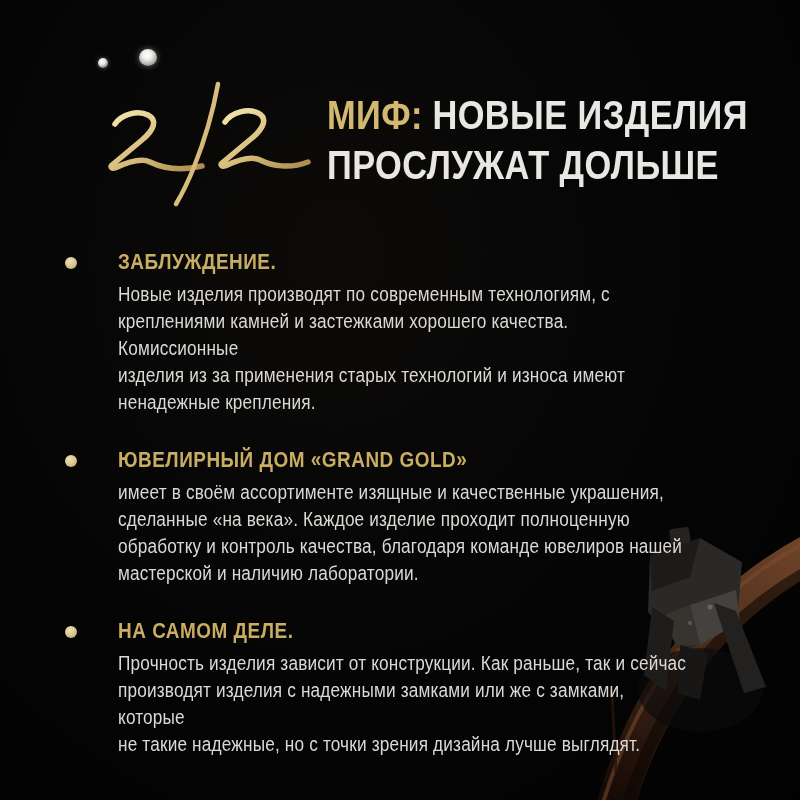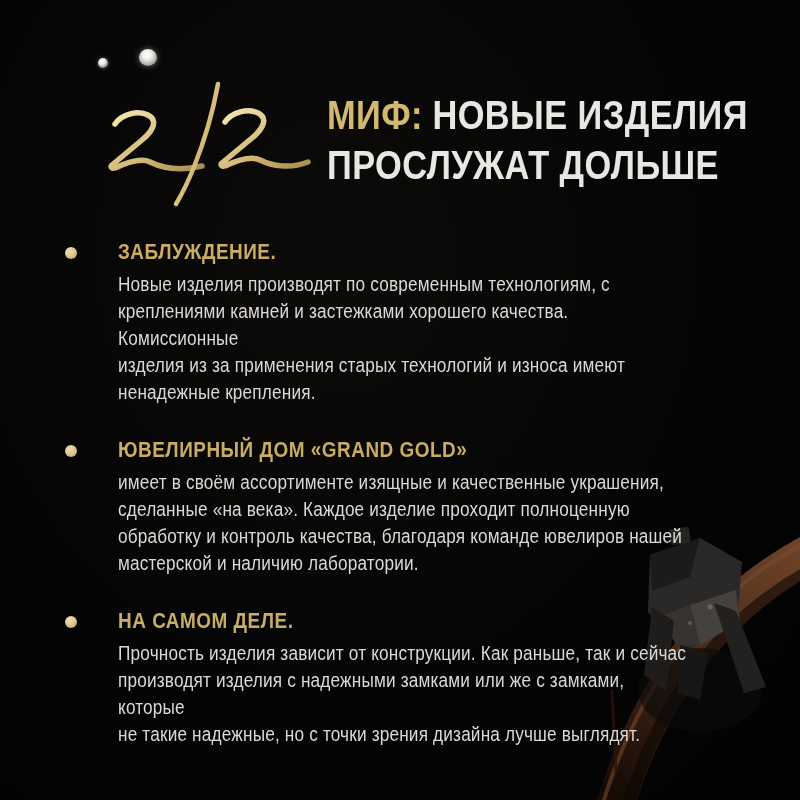--- a/index.html
+++ b/index.html
@@ -29,21 +29,21 @@
   
   .title{
     position:absolute;left:327px;top:90px;width:560px;
     font-size:40px;font-weight:bold;line-height:50px;letter-spacing:.5px;
     transform:scaleX(.86);transform-origin:0 0;
     color:#e9e7e3;white-space:nowrap;
   }
   .title-myth{color:#d3b96f;margin-right:11px;}
 
   
-  .sections{position:absolute;left:65px;top:240px;width:720px;}
+  .sections{position:absolute;left:65px;top:250px;width:720px;}
   .bullet{display:flex;margin-bottom:32px;}
   .dot-col{flex:none;width:53px;padding-top:7px;}
   .dot{
     width:12px;height:12px;border-radius:50%;
     background:radial-gradient(circle at 38% 32%, #eddfb4 0%, #d9c48a 55%, #ab8f58 100%);
   }
   .bullet-text{
     width:710px;transform:scaleX(.86);transform-origin:0 0;
   }
   .bullet-heading{

